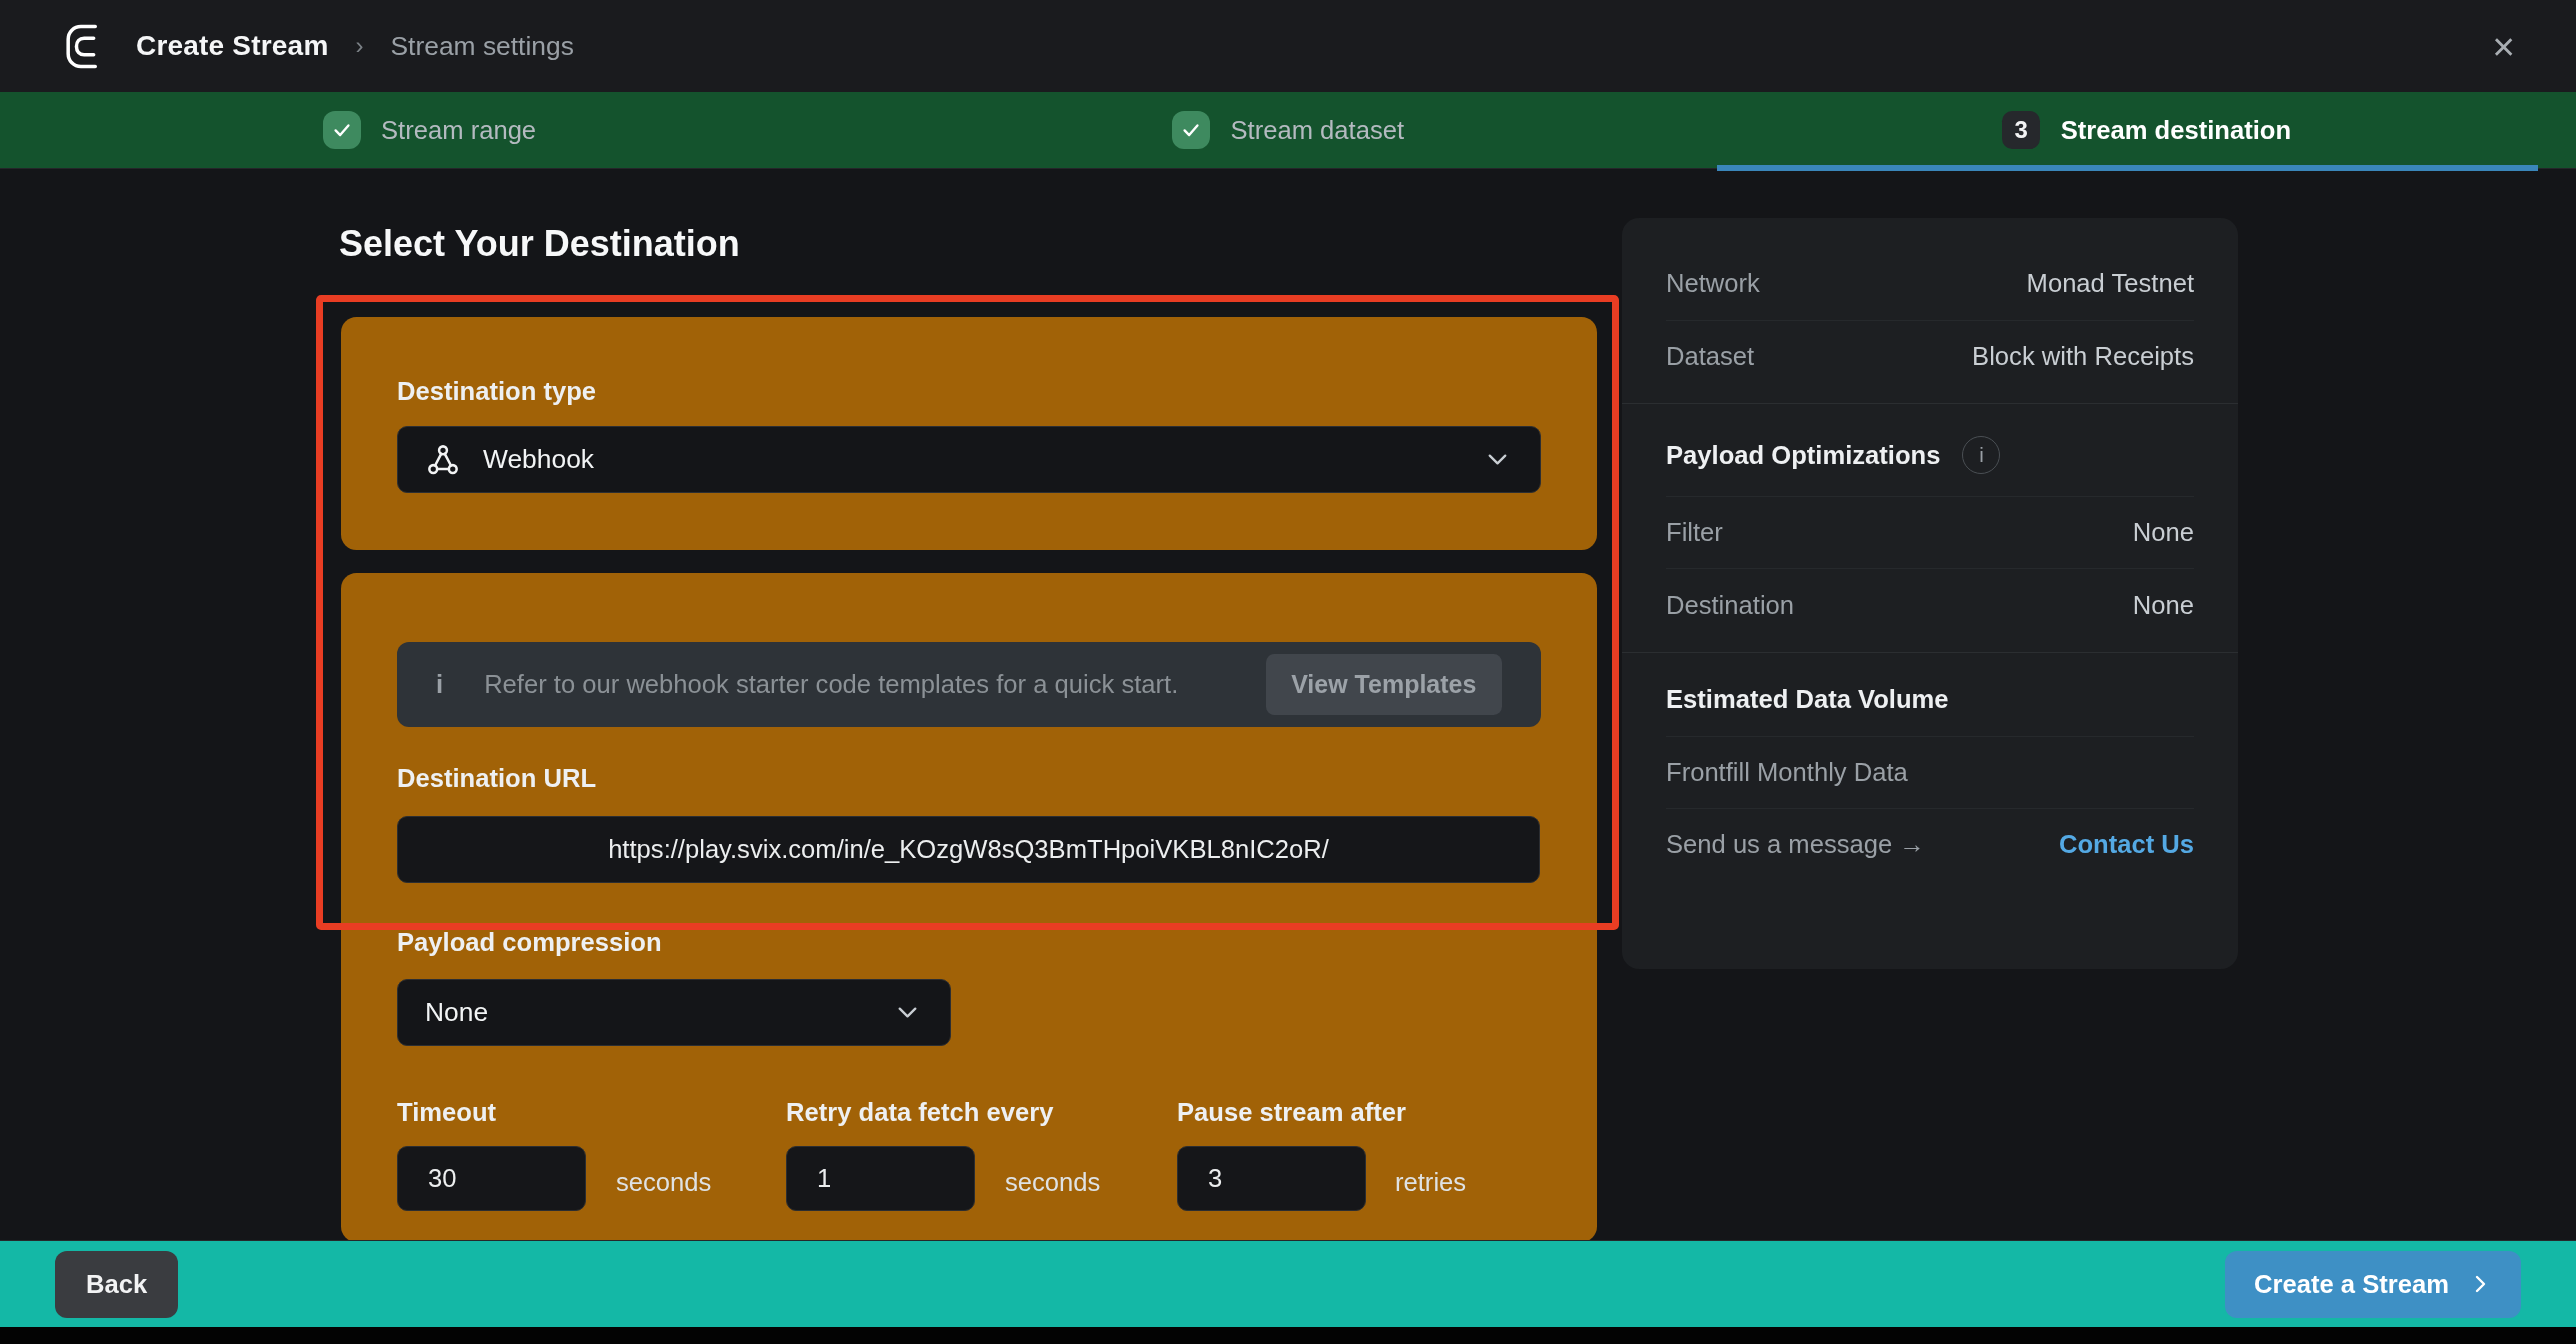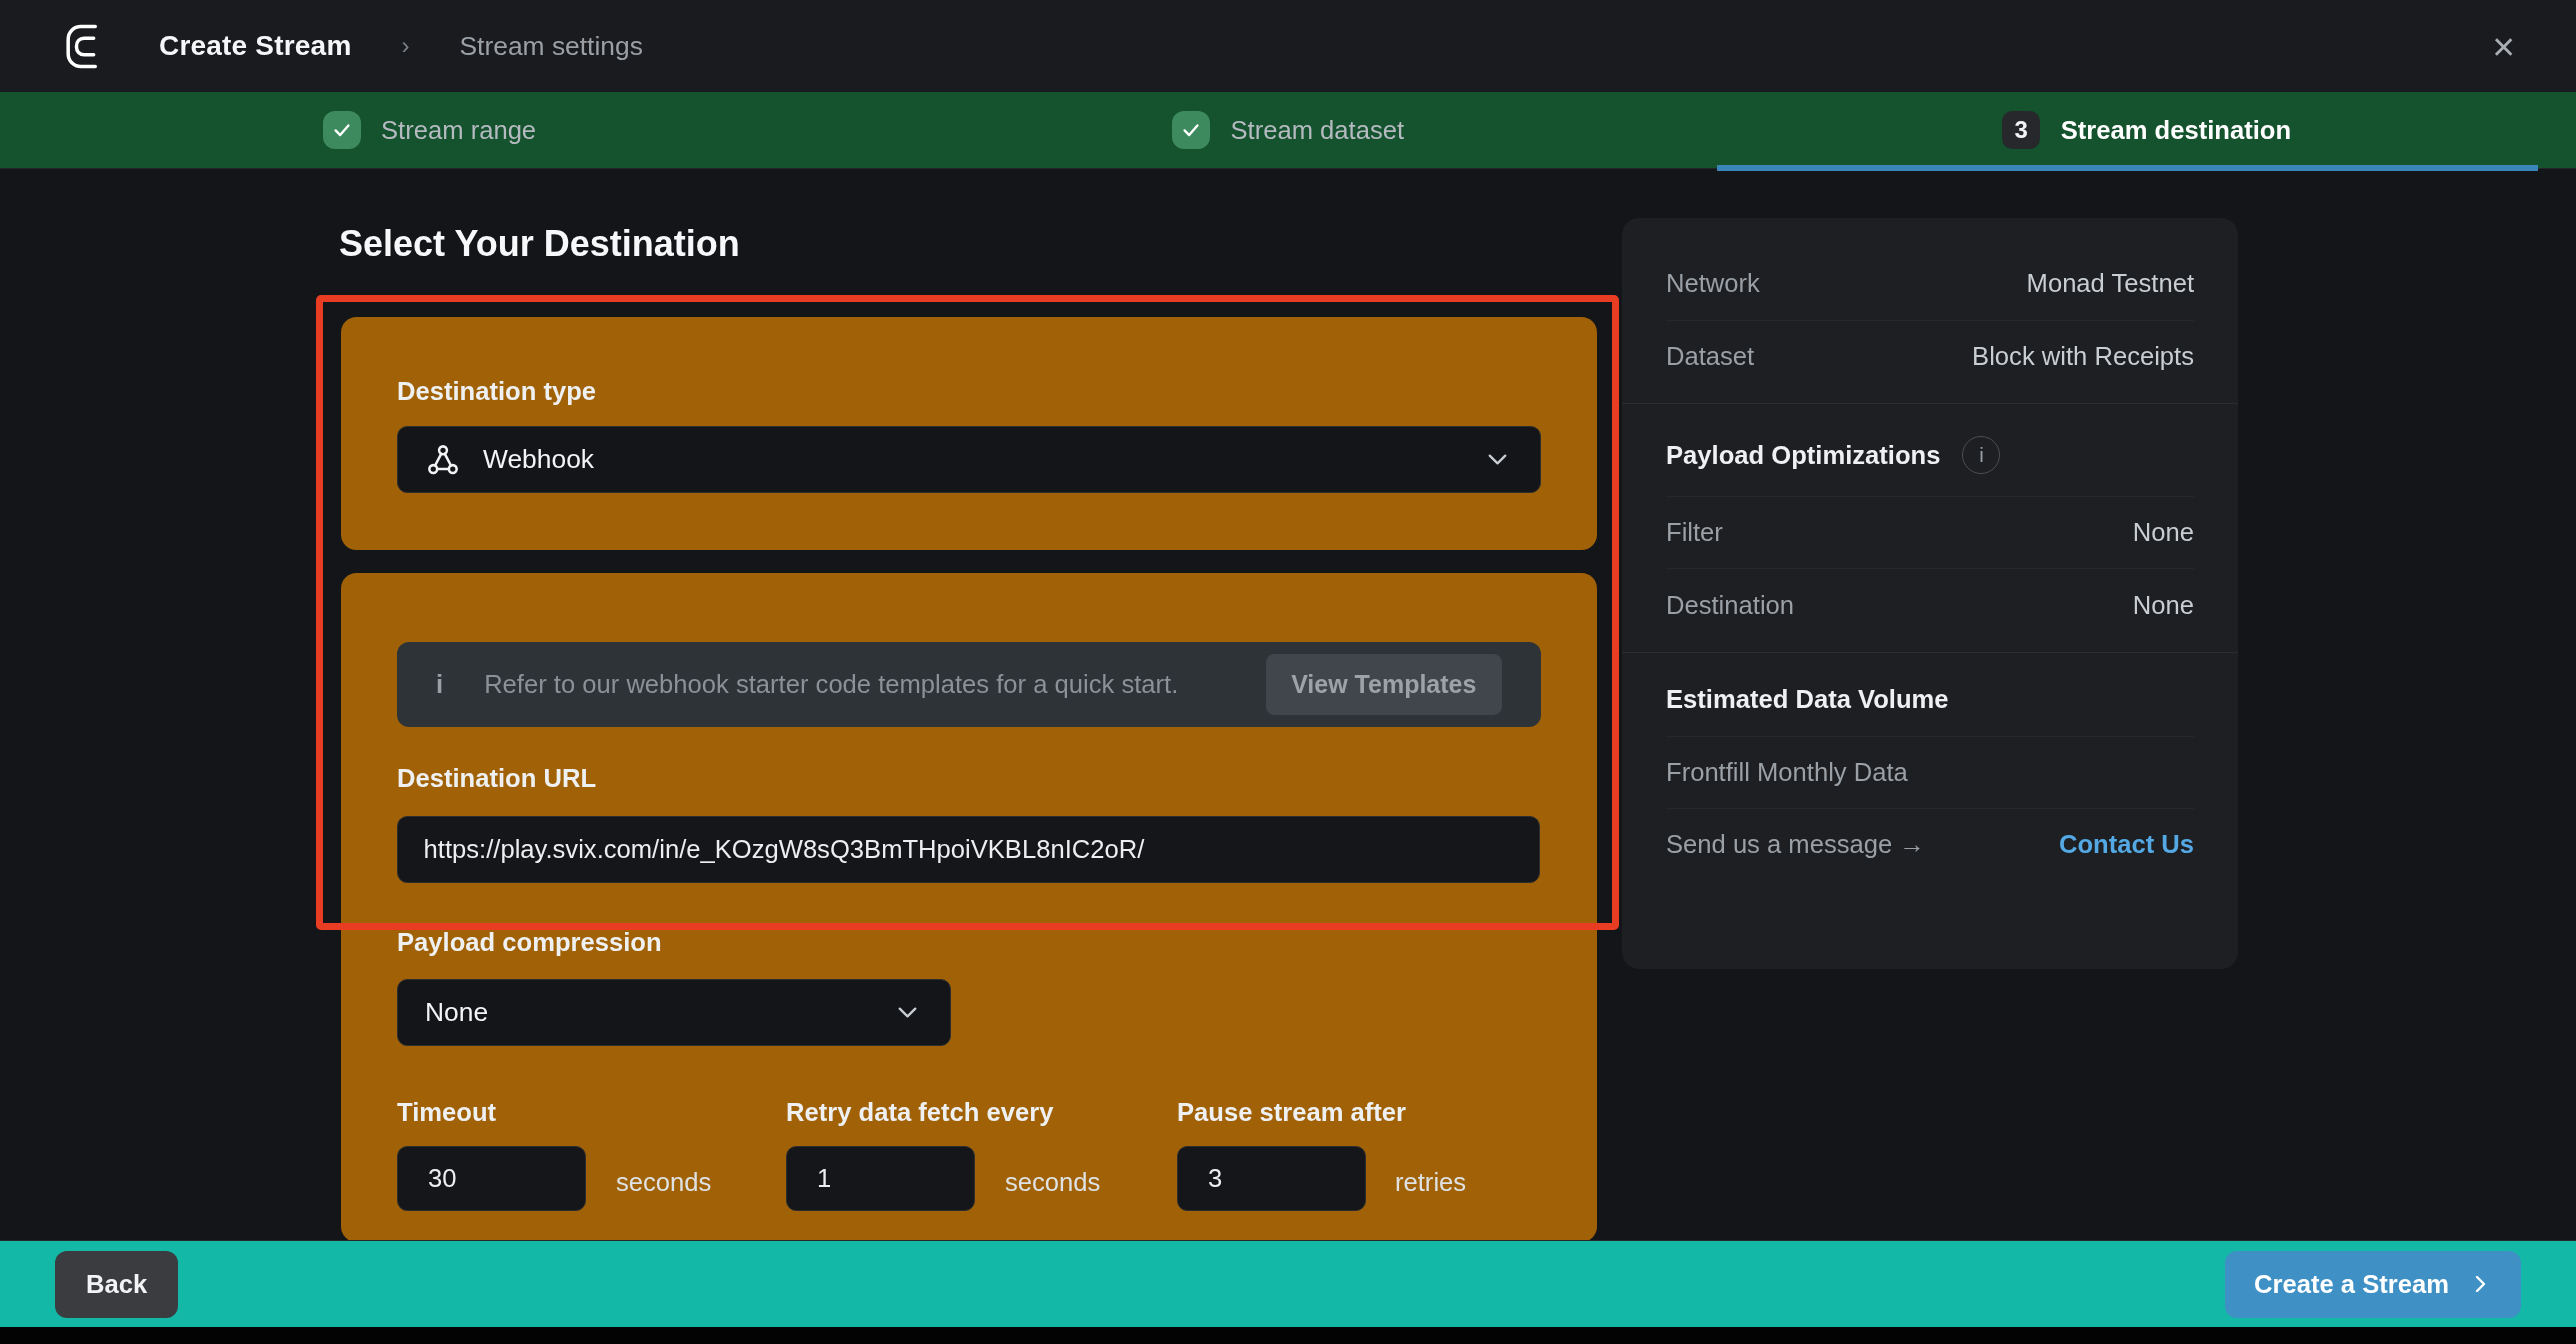--- a/index.html
+++ b/index.html
@@ -12,21 +12,20 @@
     position: relative;
   }
   svg { display: block; }
 
   
   .topbar {
     position: absolute; top: 0; left: 0; right: 0; height: 92px;
     background: #1a1b1e;
     display: flex; align-items: center;
     padding: 0 61px;
-    gap: 23px;
   }
   .logo { width: 51px; height: 51px; margin-right: 24px; flex: 0 0 auto; }
   .app-title { font-size: 28px; font-weight: 700; color: #f5f6f7; letter-spacing: 0.2px; }
   .crumb-sep { color: #7b8186; font-size: 24px; margin: 0 27px; }
   .crumb { font-size: 26.4px; color: #9aa0a6; }
   .close-btn {
     margin-left: auto; background: none; border: none;
     font-size: 39px; font-weight: 300; color: #a9aeb3; line-height: 1;
     cursor: pointer;
   }
@@ -93,21 +92,21 @@
     margin-left: auto; background: #41464c; color: #9ca2a8;
     font-size: 25px; font-weight: 600; font-family: inherit;
     border: none; border-radius: 8.5px; padding: 16px 25.6px; cursor: pointer;
   }
 
   .text-input {
     position: absolute; background: #151619; border: 0.9px solid #2b2d31;
     border-radius: 10.2px; color: #eceeef; font-size: 25.6px;
     font-family: inherit; padding: 0 25.6px; outline: none;
   }
-  .input-url { left: 56px; right: 56px; top: 243px; height: 67px; width: 1143px; }
+  .input-url { left: 56px; right: 56px; top: 243px; height: 67px; width: 1143px; text-align: center; }
 
   .num-input { width: 189px; height: 65px; top: 573px; padding: 0 30px; }
   .num-unit { position: absolute; top: 595px; font-size: 25.6px; color: #dfe2e4; }
 
   
   .summary {
     position: absolute; left: 1622px; top: 218px; width: 616px; height: 751px;
     background: #1d1f22; border-radius: 17px;
     padding: 19px 0; overflow: hidden;
   }

